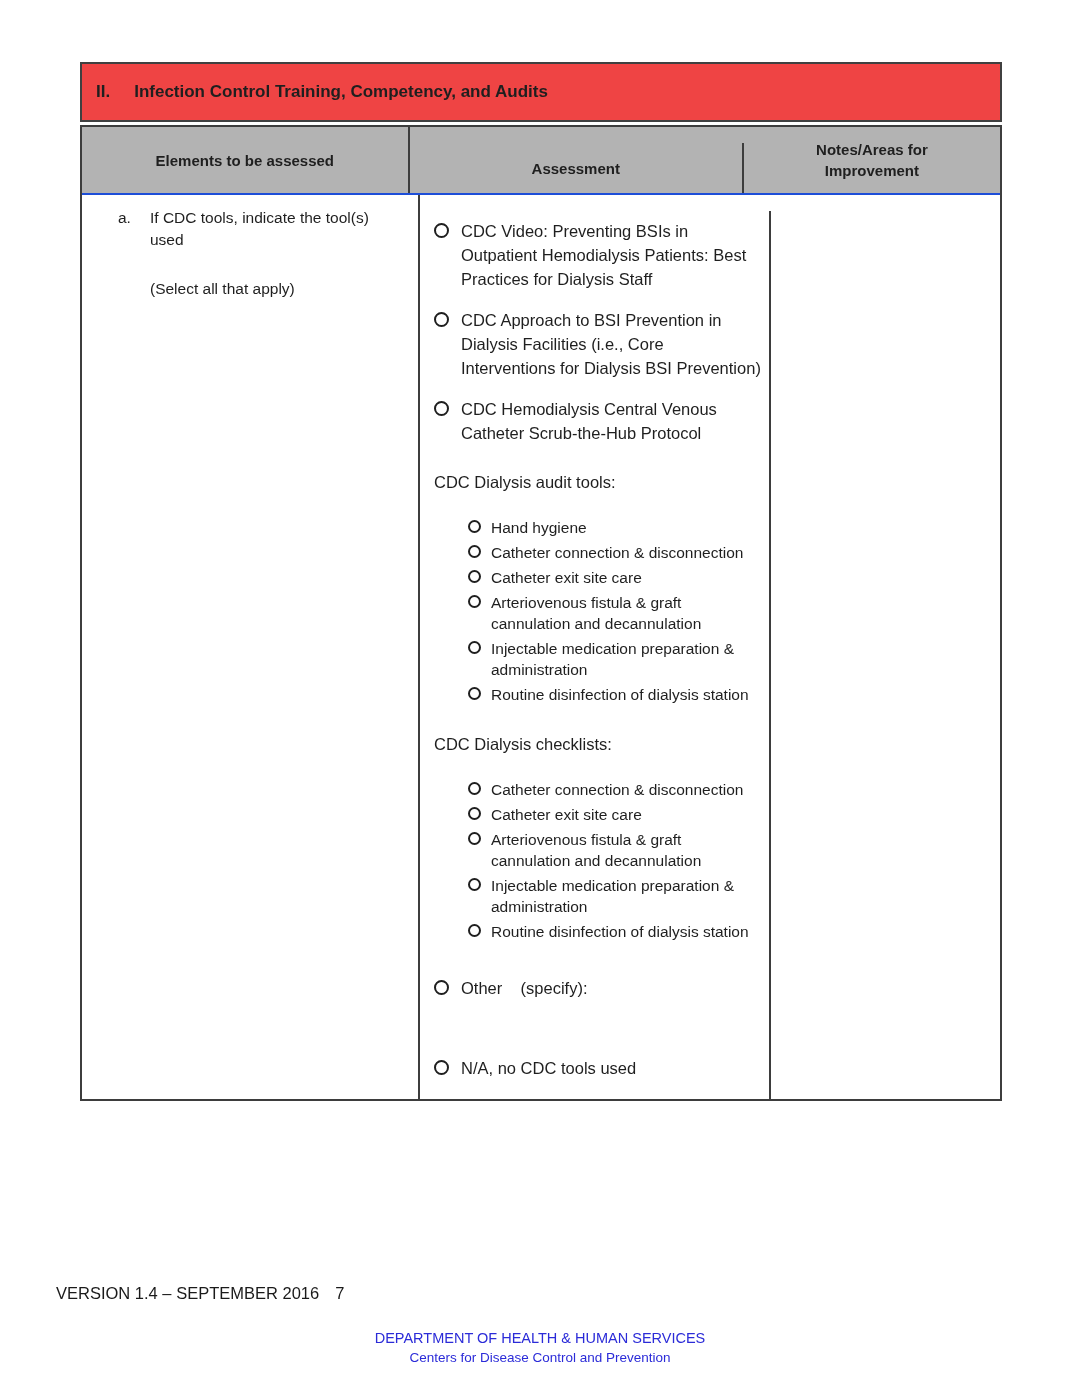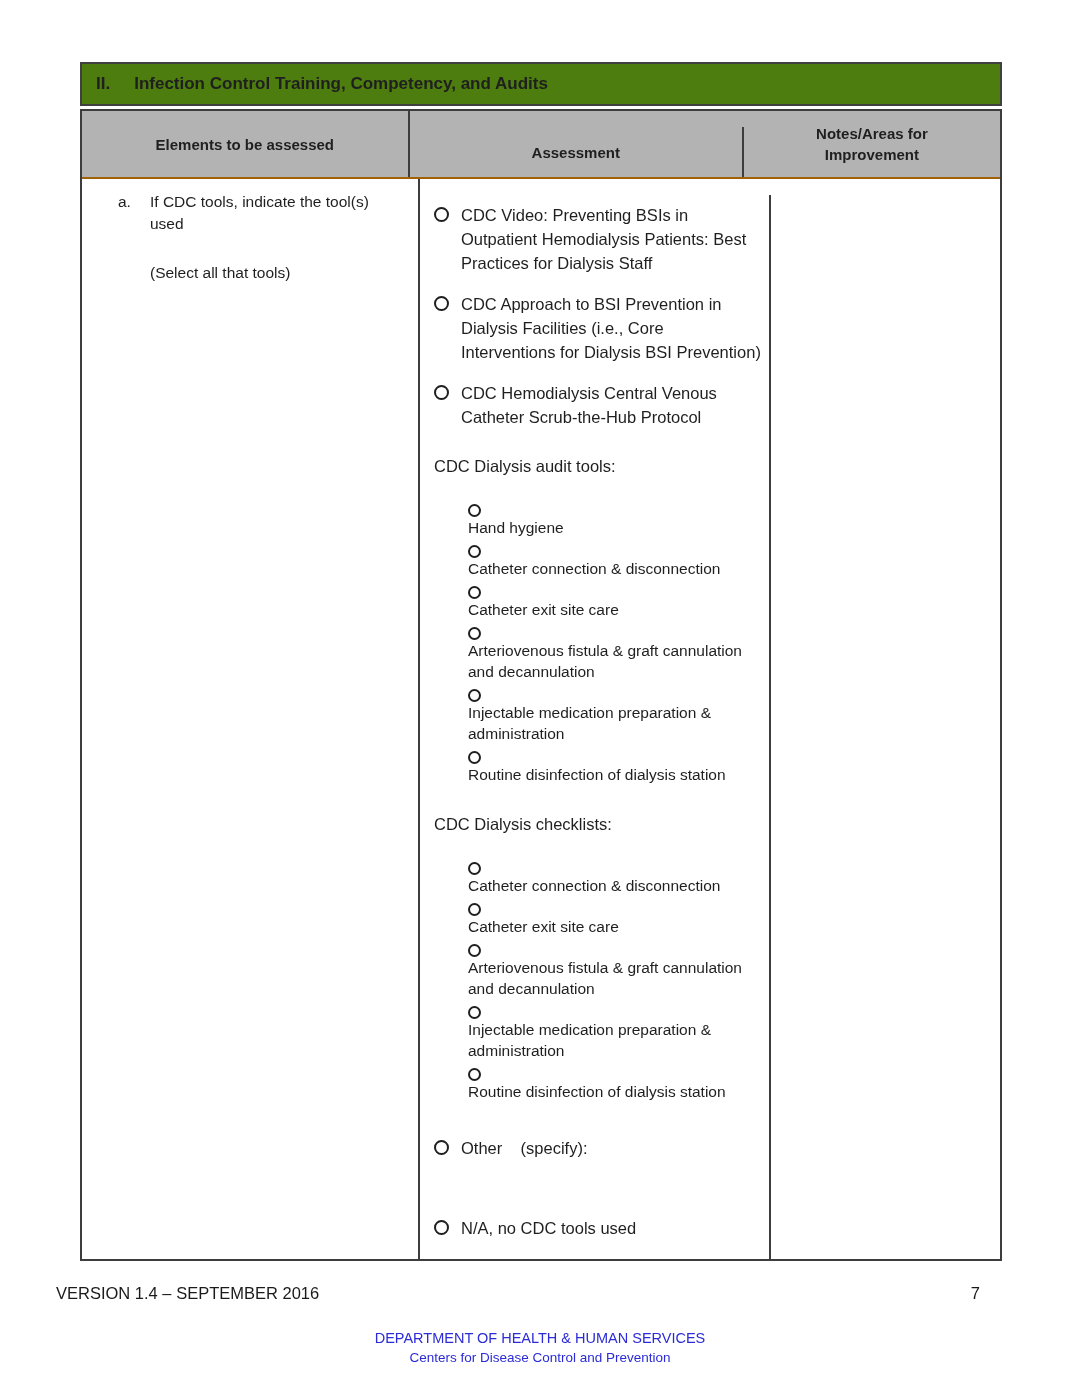--- a/index.html
+++ b/index.html
@@ -16,23 +16,23 @@
     overflow: hidden;
   }
   .content {
     position: absolute;
     left: 80px;
     top: 62px;
     width: 922px;
   }
   
   .section-bar {
-    background: #4d7c0f;
+    background: #ef4444;
     border: 2px solid #404040;
-    height: 44px;
+    height: 60px;
     display: flex;
     align-items: center;
     padding-left: 14px;
     margin-bottom: 3px;
   }
   .section-bar .sec-num {
     font-size: 17px;
     font-weight: 600;
     margin-right: 24px;
   }
@@ -44,21 +44,21 @@
   .tbl {
     border: 2px solid #3d3d3d;
     width: 922px;
   }
   .trow { display: flex; }
   .col1 { width: 344px; }
   .col2 { width: 351px; margin-top: 16px; }
   .col3 { width: 266px; }
   .thead-row {
     background: #b3b3b3;
-    border-bottom: 2px solid #a16207;
+    border-bottom: 2px solid #1d4ed8;
   }
   .th {
     font-weight: bold;
     font-size: 15px;
     display: flex;
     align-items: center;
     justify-content: center;
     text-align: center;
     min-height: 50px;
     padding: 4px 10px;
@@ -75,21 +75,21 @@
   .item-letter { width: 32px; flex: none; }
   .item-text { width: 250px; }
   .item-note { margin: 28px 0 0 32px; }
   
   .col2.td { padding: 8px 8px 2px 10px; }
   .opt {
     display: flex;
     align-items: flex-start;
   }
   .opt-top { margin: 0 0 17px 4px; }
-  .opt-sub { margin: 0 0 4px 38px; flex-direction: column; }
+  .opt-sub { margin: 0 0 4px 38px; }
   .radio {
     flex: none;
     border: 2px solid #1f1f1f;
     border-radius: 50%;
     background: #ffffff;
     display: inline-block;
   }
   .opt-top .radio { width: 15px; height: 15px; margin: 4px 12px 0 0; }
   .opt-sub .radio { width: 13px; height: 13px; margin: 3px 10px 0 0; }
   .opt-top .opt-label { font-size: 16.5px; line-height: 24px; width: 300px; white-space: pre-wrap; }
@@ -101,23 +101,24 @@
   .group-label.first { margin-top: 28px; }
   .opt-other { margin-top: 34px; }
   .opt-na { margin-top: 56px; }
   
   .footer-row {
     position: absolute;
     left: 56px;
     right: 100px;
     top: 1284px;
     display: flex;
-    justify-content: space-between;
+    justify-content: flex-start;
     font-size: 16.5px;
     color: #1a1a1a;
+    gap: 16px;
   }
   .agency-block {
     position: absolute;
     left: 0;
     width: 1080px;
     top: 1330px;
     text-align: center;
     color: #2b2bd8;
   }
   .agency-line1 { font-size: 14.5px; margin-bottom: 4px; }
@@ -141,21 +142,21 @@
         <div class="col3 th">Notes/Areas for Improvement</div>
       </div>
 
       <div class="trow tbody-row">
 
         <div class="col1 td">
           <div class="item-line">
             <span class="item-letter">a.</span>
             <span class="item-text">If CDC tools, indicate the tool(s) used</span>
           </div>
-          <div class="item-note">(Select all that tools)</div>
+          <div class="item-note">(Select all that apply)</div>
         </div>
 
         <div class="col2 td">
 
           <div class="opt opt-top">
             <span class="radio"></span>
             <span class="opt-label">CDC Video: Preventing BSIs in Outpatient Hemodialysis Patients: Best Practices for Dialysis Staff</span>
           </div>
 
           <div class="opt opt-top">

